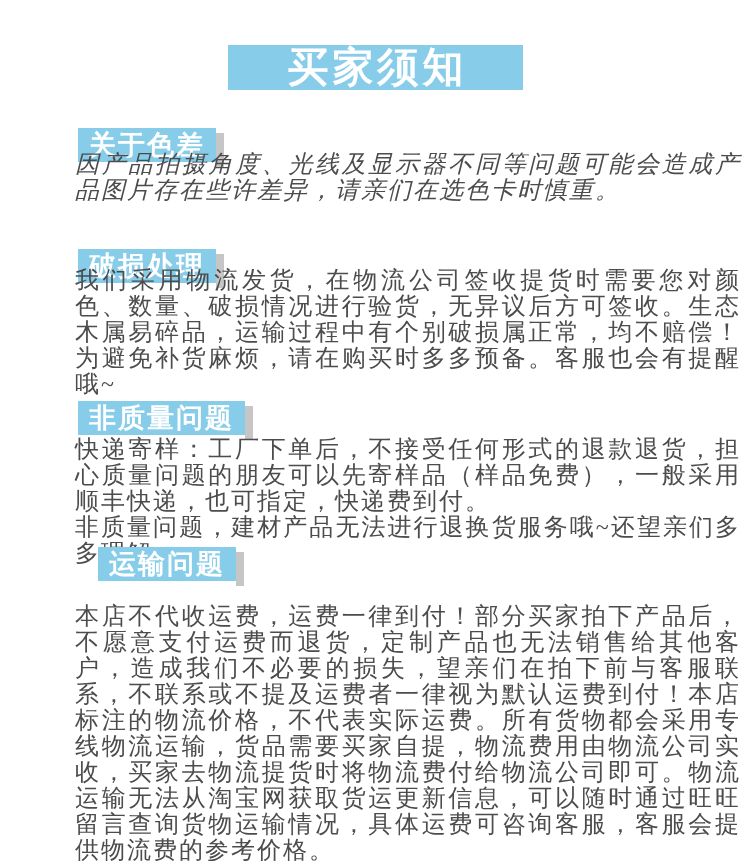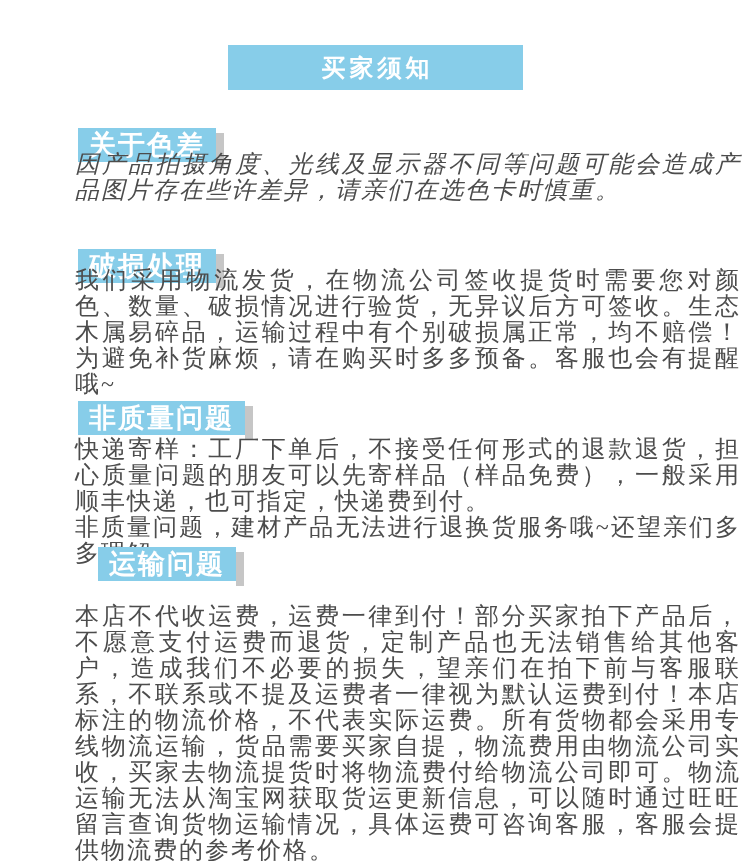--- a/index.html
+++ b/index.html
@@ -19,21 +19,21 @@
     height: 45px;
     background: #87cde9;
     display: flex;
     align-items: center;
     justify-content: center;
   }
   .title-bar .title-text {
     color: #ffffff;
     font-family: "Liberation Sans", "DejaVu Sans", sans-serif;
     font-weight: bold;
-    font-size: 24px;
+    font-size: 41px;
     letter-spacing: 4px;
     text-indent: 4px;
     white-space: nowrap;
   }
   .section-label {
     position: absolute;
     left: 78px;
     height: 34px;
     background: #87cde9;
     padding: 0 11px;

